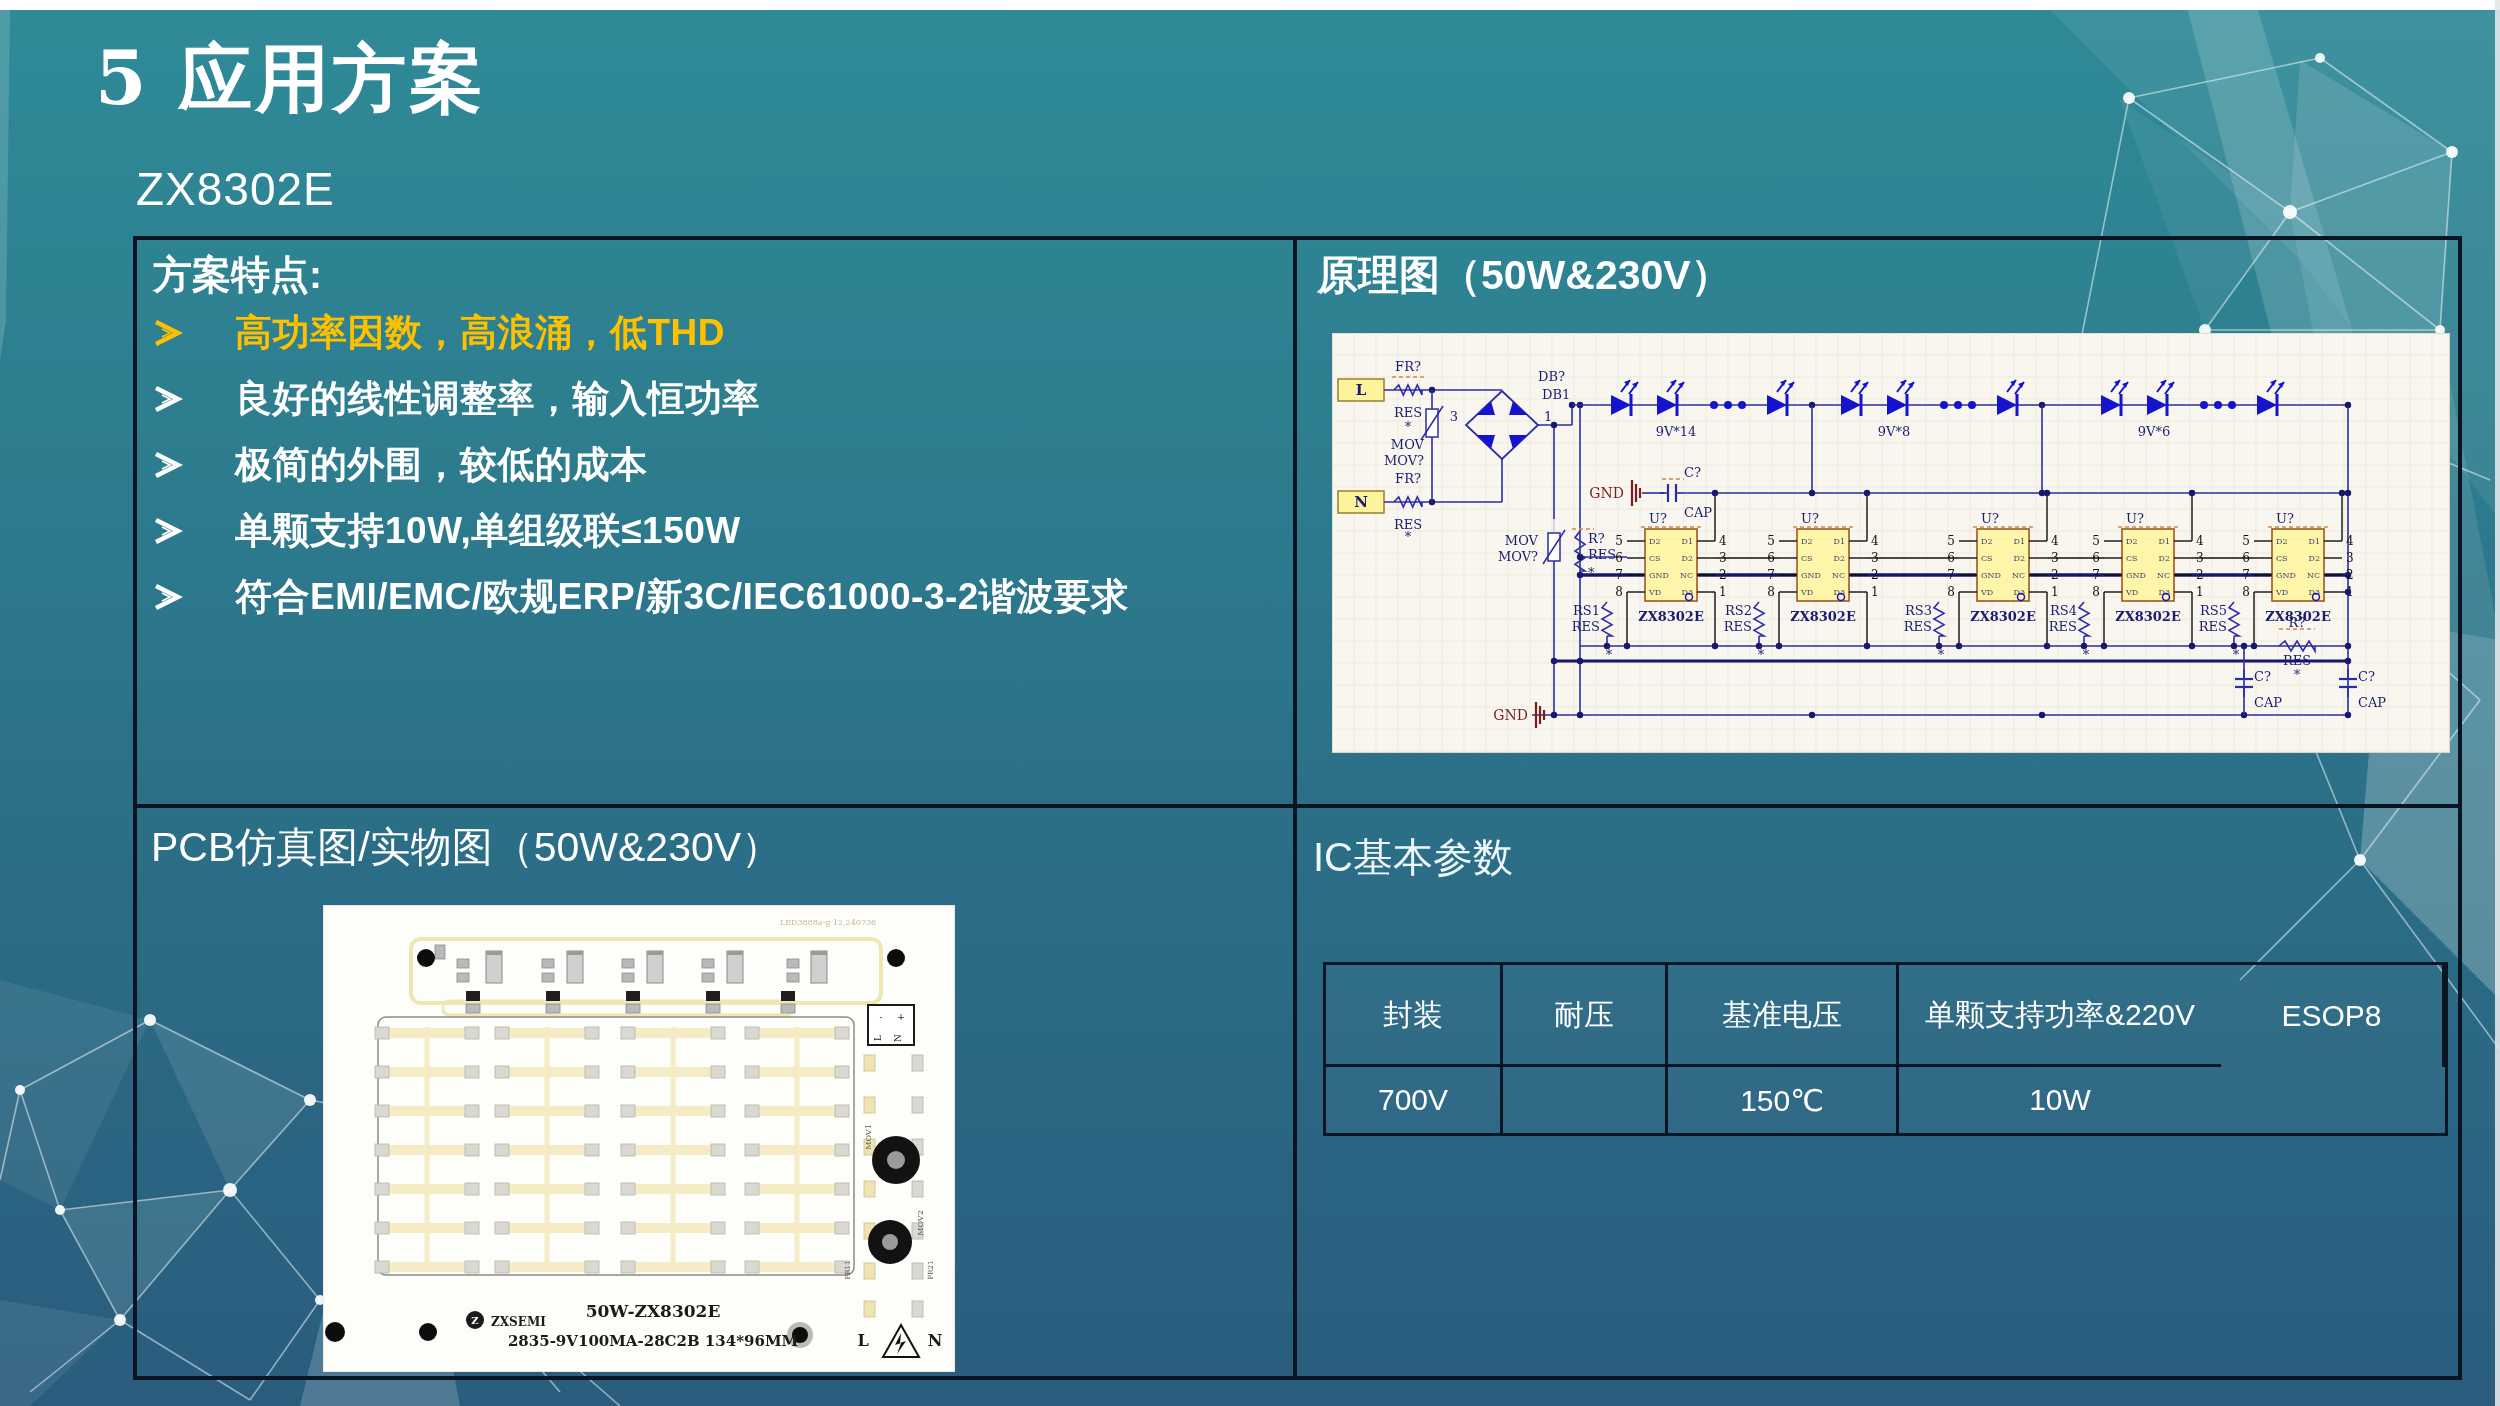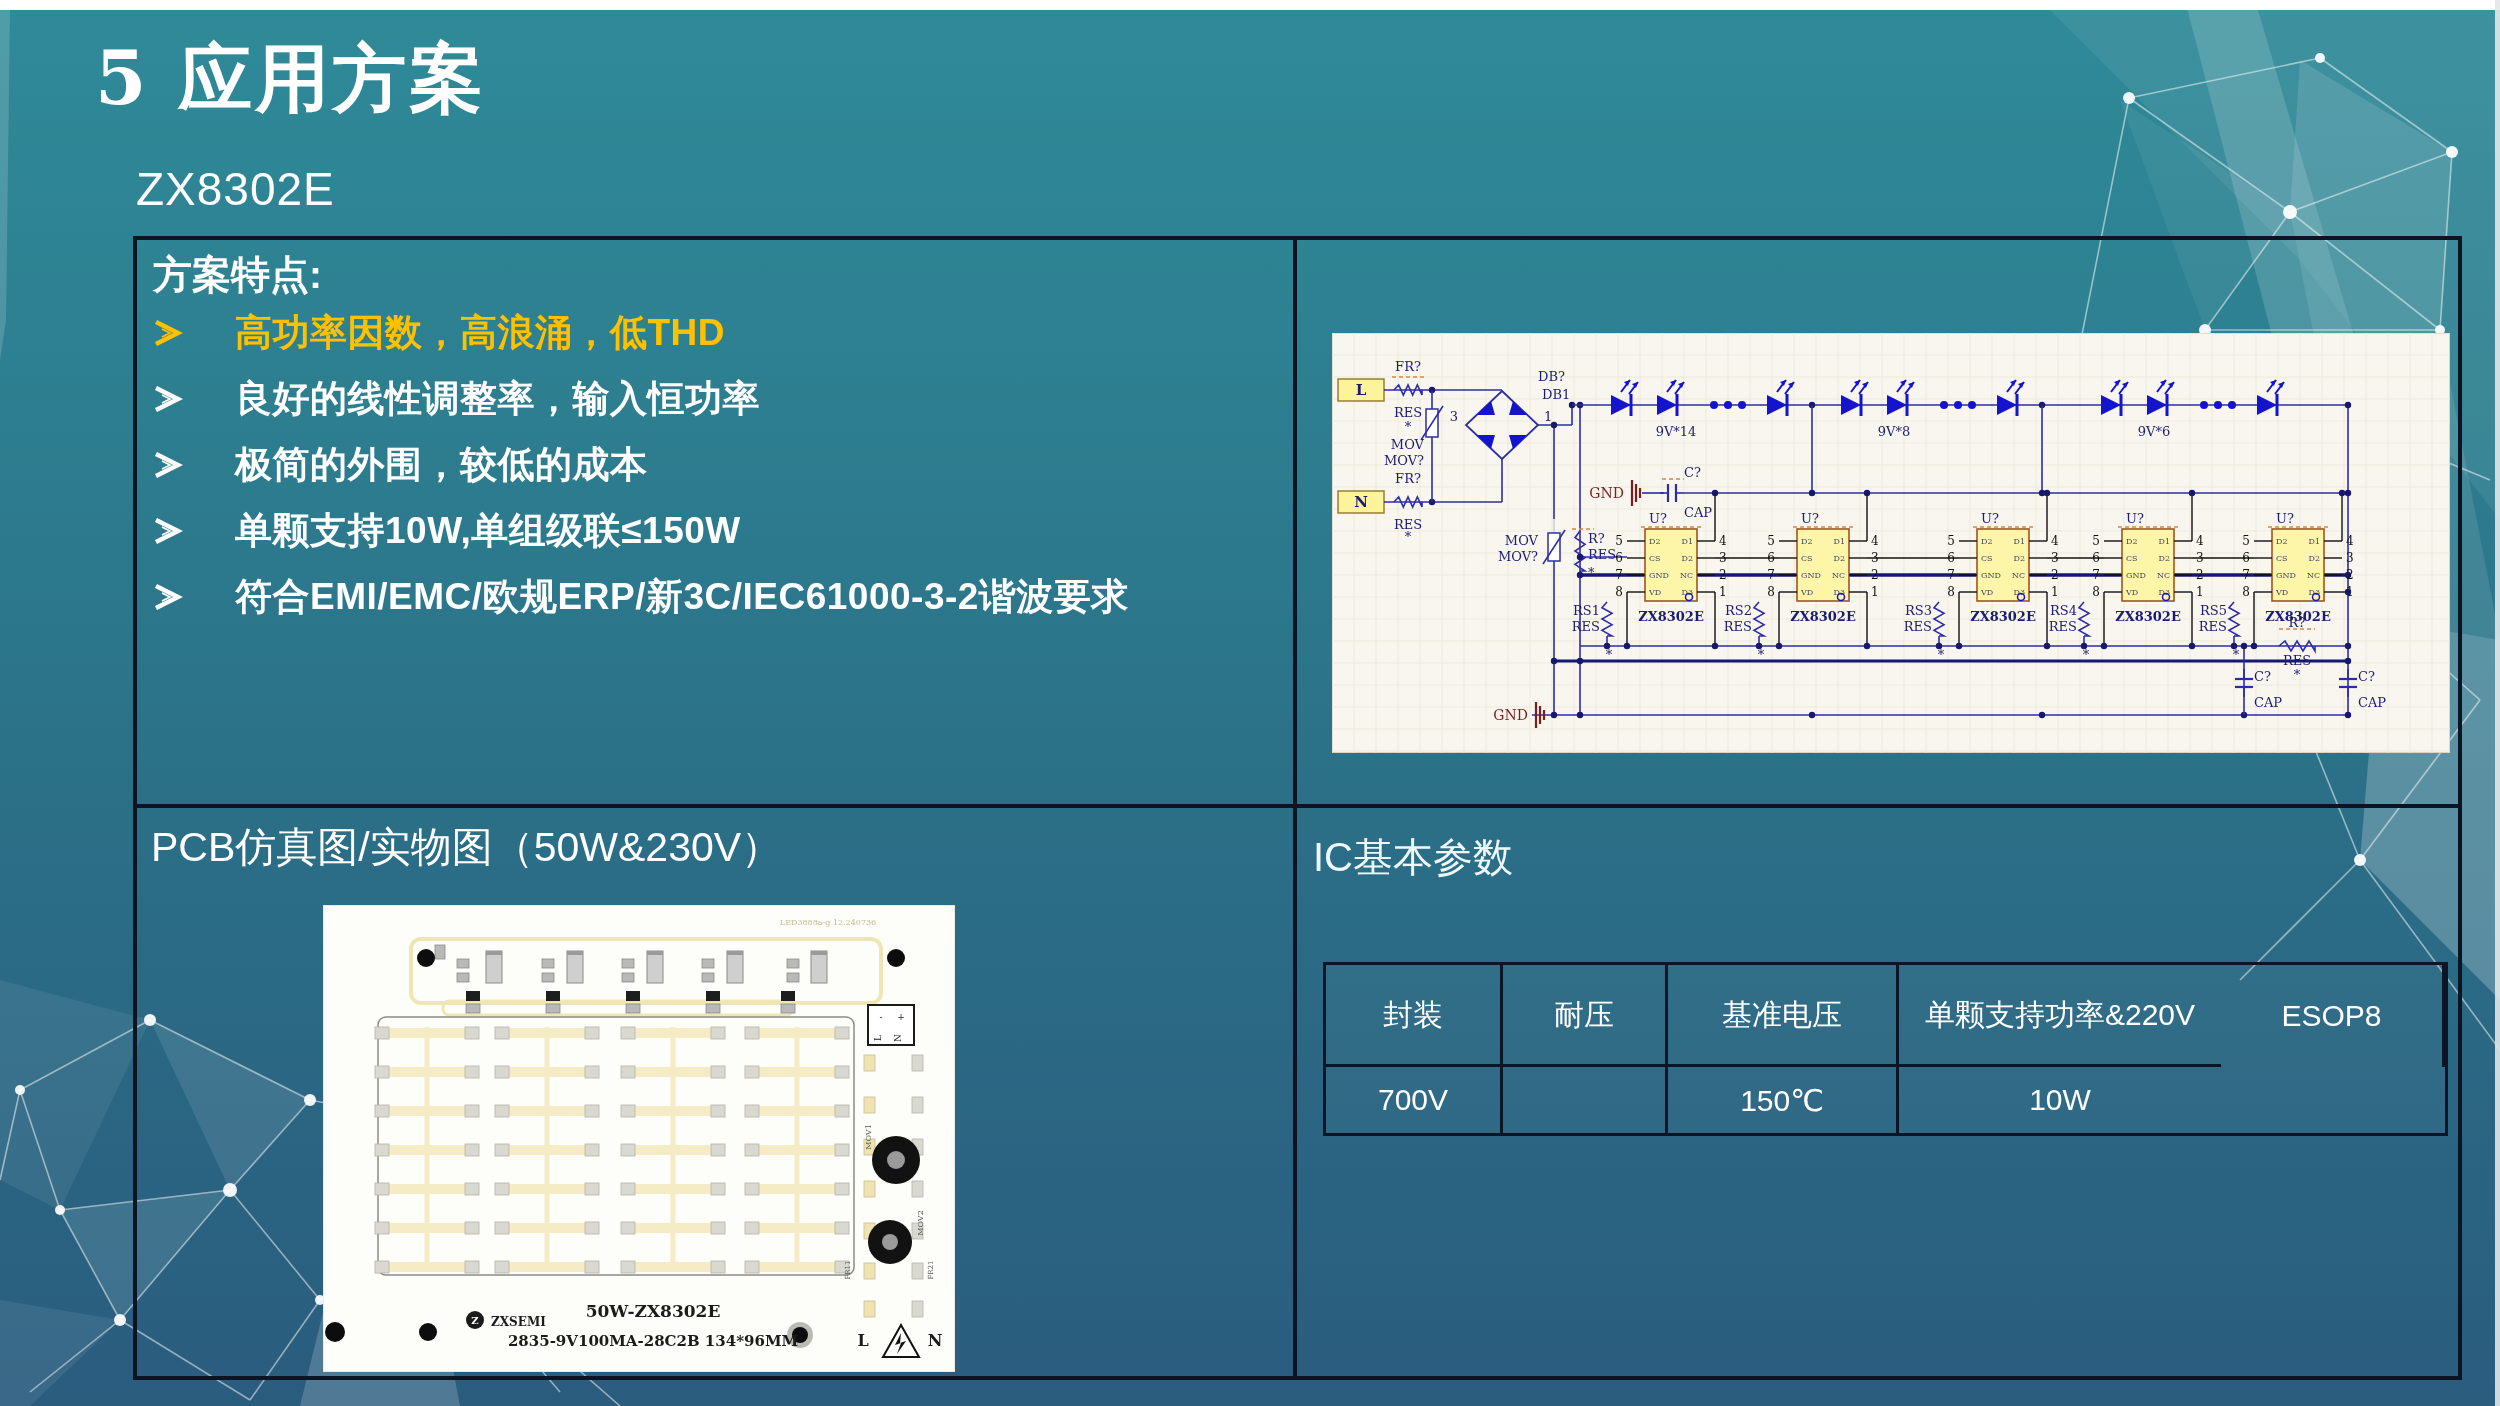--- a/index.html
+++ b/index.html
@@ -178,20 +178,21 @@
             <svg class="arrow" width="32" height="32" viewBox="0 0 32 32">
               <path d="M5 5 L27 16 L5 27" fill="none" stroke="currentColor" stroke-width="4.5" stroke-linejoin="miter"></path>
               <path d="M11 12 L19 16 L11 20" fill="none" stroke="currentColor" stroke-width="1.8"></path>
             </svg>
             <span class="b-text">符合EMI/EMC/欧规ERP/新3C/IEC61000-3-2谐波要求</span>
           </div>
         </div>
     </div>
 
     <div class="panel" id="panel-tr">
+      <div class="panel-h" id="schematic-heading">原理图（50W&amp;230V）</div>
       <svg id="schematic" viewBox="0 0 1118 420">
           <line x1="0" y1="0" x2="0" y2="420" stroke="#edeadd" stroke-width="1"></line>
           <line x1="22" y1="0" x2="22" y2="420" stroke="#edeadd" stroke-width="1"></line>
           <line x1="44" y1="0" x2="44" y2="420" stroke="#edeadd" stroke-width="1"></line>
           <line x1="66" y1="0" x2="66" y2="420" stroke="#edeadd" stroke-width="1"></line>
           <line x1="88" y1="0" x2="88" y2="420" stroke="#edeadd" stroke-width="1"></line>
           <line x1="110" y1="0" x2="110" y2="420" stroke="#edeadd" stroke-width="1"></line>
           <line x1="132" y1="0" x2="132" y2="420" stroke="#edeadd" stroke-width="1"></line>
           <line x1="154" y1="0" x2="154" y2="420" stroke="#edeadd" stroke-width="1"></line>
           <line x1="176" y1="0" x2="176" y2="420" stroke="#edeadd" stroke-width="1"></line>

